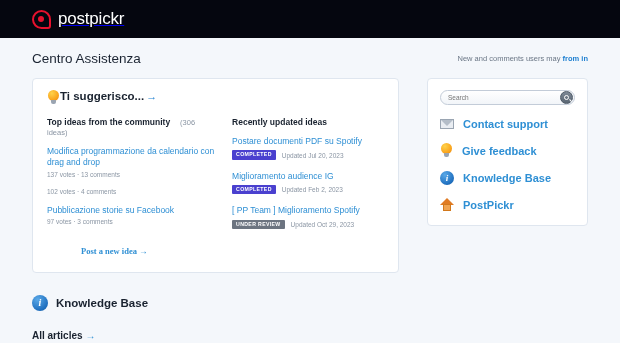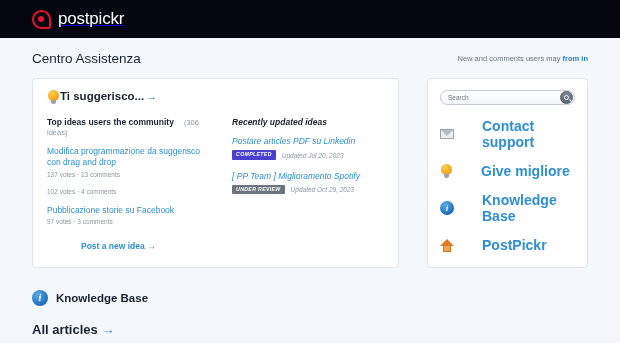--- a/index.html
+++ b/index.html
@@ -196,21 +196,21 @@
     background: #f0a350;
     border: 1px solid #d2781b;
     box-sizing: border-box;
   }
 
   .cols {
     display: flex;
     gap: 16px;
   }
   .col-left { width: 178px; }
-  .col-right { width: 160px; font-style: italic; }
+  .col-right { width: 160px; }
 
   .section-label {
     font-size: 8.5px;
     font-weight: bold;
     color: #19222f;
     margin-bottom: 9px;
   }
   .section-label .count {
     font-weight: normal;
     color: #8a95a3;
@@ -264,37 +264,38 @@
   }
 
   .post-link {
     display: inline-block;
     margin-top: 6px;
     margin-left: 34px;
     font-size: 8.5px;
     color: #2e8fd4;
     text-decoration: none;
     font-weight: bold;
+    font-family: Liberation Serif, serif;
   }
 
   
   .kb-block { margin-top: 22px; }
   .kb-head {
     display: flex;
     align-items: center;
     gap: 8px;
     margin-bottom: 14px;
   }
   .kb-head .title {
     font-size: 11.5px;
     font-weight: bold;
     color: #19222f;
   }
   .kb-all {
-    font-size: 13px;
+    font-size: 10px;
     font-weight: bold;
     color: #19222f;
     text-decoration: none;
     display: inline-block;
     margin-bottom: 9px;
   }
   .kb-all .arrow { color: #2e8fd4; }
 
   
   .side-card { padding: 11px 12px 14px 12px; }
@@ -346,24 +347,23 @@
 
   .side-link {
     display: flex;
     align-items: center;
     gap: 9px;
     margin-bottom: 13px;
     text-decoration: none;
   }
   .side-link:last-child { margin-bottom: 0; }
   .side-link .label {
-    font-size: 14px;
+    font-size: 11px;
     font-weight: bold;
     color: #2e8fd4;
-    margin-left: 19px;
   }
 </style>
 </head>
 <body>
 
 <div class="topbar">
   <a class="logo-wrap" href="#">
     <span class="logo-mark">
       <span class="ring"></span>
         <span class="dot"></span>
@@ -391,47 +391,54 @@
             <span class="base"></span>
         </span>
         <span class="title">Ti suggerisco...</span>
         <span class="arrow">→</span>
       </div>
 
       <div class="cols">
 
         <div class="col-left">
           <div class="section-label">
-            <span>Top ideas users the community</span><span class="count">(306 ideas)</span>
+            <span>Top ideas from the community</span><span class="count">(306 ideas)</span>
           </div>
 
           <div class="idea">
-            <a class="idea-title" href="#">Modifica programmazione da suggerisco con drag and drop</a>
+            <a class="idea-title" href="#">Modifica programmazione da calendario con drag and drop</a>
             <div class="idea-meta">137 votes  ·  13 comments</div>
           </div>
           <div class="idea">
             <div class="idea-meta">102 votes  ·  4 comments</div>
           </div>
           <div class="idea">
             <a class="idea-title" href="#">Pubblicazione storie su Facebook</a>
             <div class="idea-meta">97 votes  ·  3 comments</div>
           </div>
         </div>
 
         <div class="col-right">
           <div class="section-label">Recently updated ideas</div>
 
           <div class="ritem">
-            <a class="ritem-title" href="#">Postare articles PDF su Linkedin</a>
+            <a class="ritem-title" href="#">Postare documenti PDF su Spotify</a>
             <div class="ritem-row">
               <span class="badge completed">COMPLETED</span>
               <span class="ritem-updated">Updated Jul 20, 2023</span>
             </div>
           </div>
 
+          <div class="ritem">
+            <a class="ritem-title" href="#">Miglioramento audience IG</a>
+            <div class="ritem-row">
+              <span class="badge completed">COMPLETED</span>
+              <span class="ritem-updated">Updated Feb 2, 2023</span>
+            </div>
+          </div>
 
           <div class="ritem">
             <a class="ritem-title" href="#">[ PP Team ] Miglioramento Spotify</a>
             <div class="ritem-row">
               <span class="badge under-review">UNDER REVIEW</span>
               <span class="ritem-updated">Updated Oct 29, 2023</span>
             </div>
           </div>
         </div>
 
@@ -468,21 +475,21 @@
       <a class="side-link" href="#">
         <span class="env-ic"></span>
         <span class="label">Contact support</span>
       </a>
 
       <a class="side-link" href="#">
         <span class="bulb">
           <span class="glass"></span>
             <span class="base"></span>
         </span>
-        <span class="label">Give migliore</span>
+        <span class="label">Give feedback</span>
       </a>
 
       <a class="side-link" href="#">
         <span class="info-ic">i</span>
         <span class="label">Knowledge Base</span>
       </a>
 
       <a class="side-link" href="#">
         <span class="house-ic">
           <span class="roof"></span>

